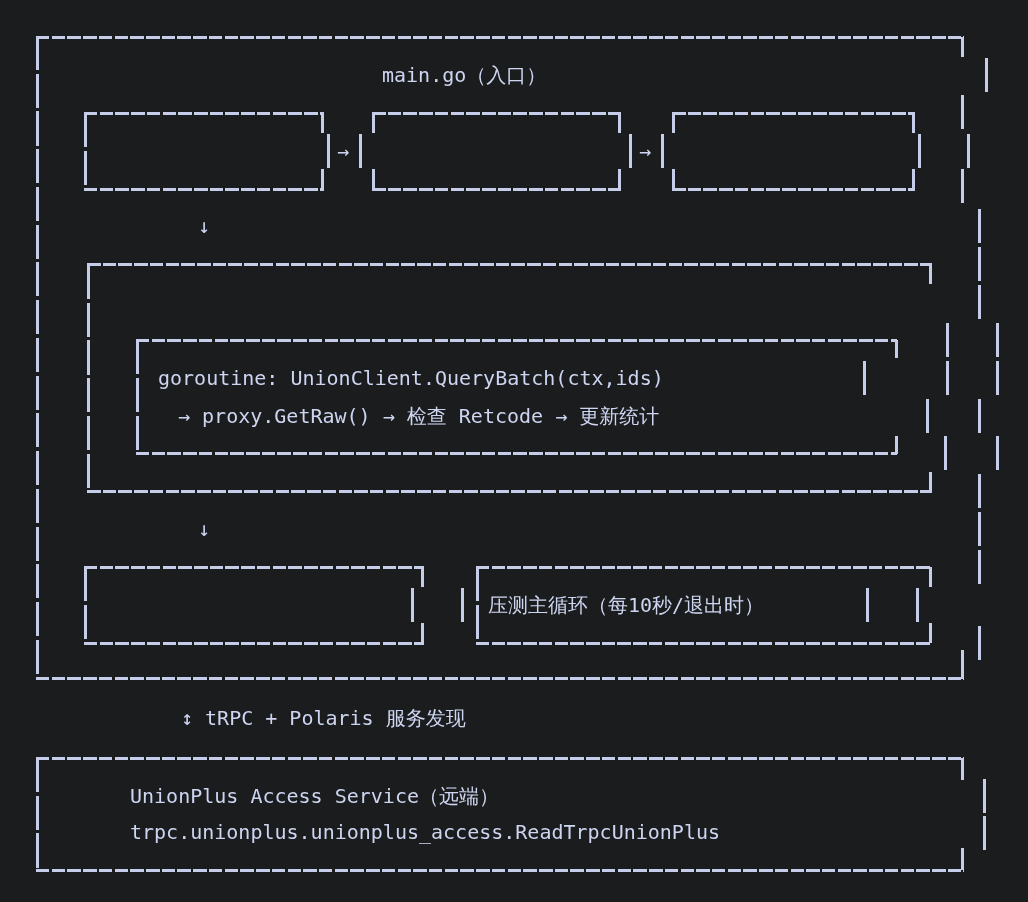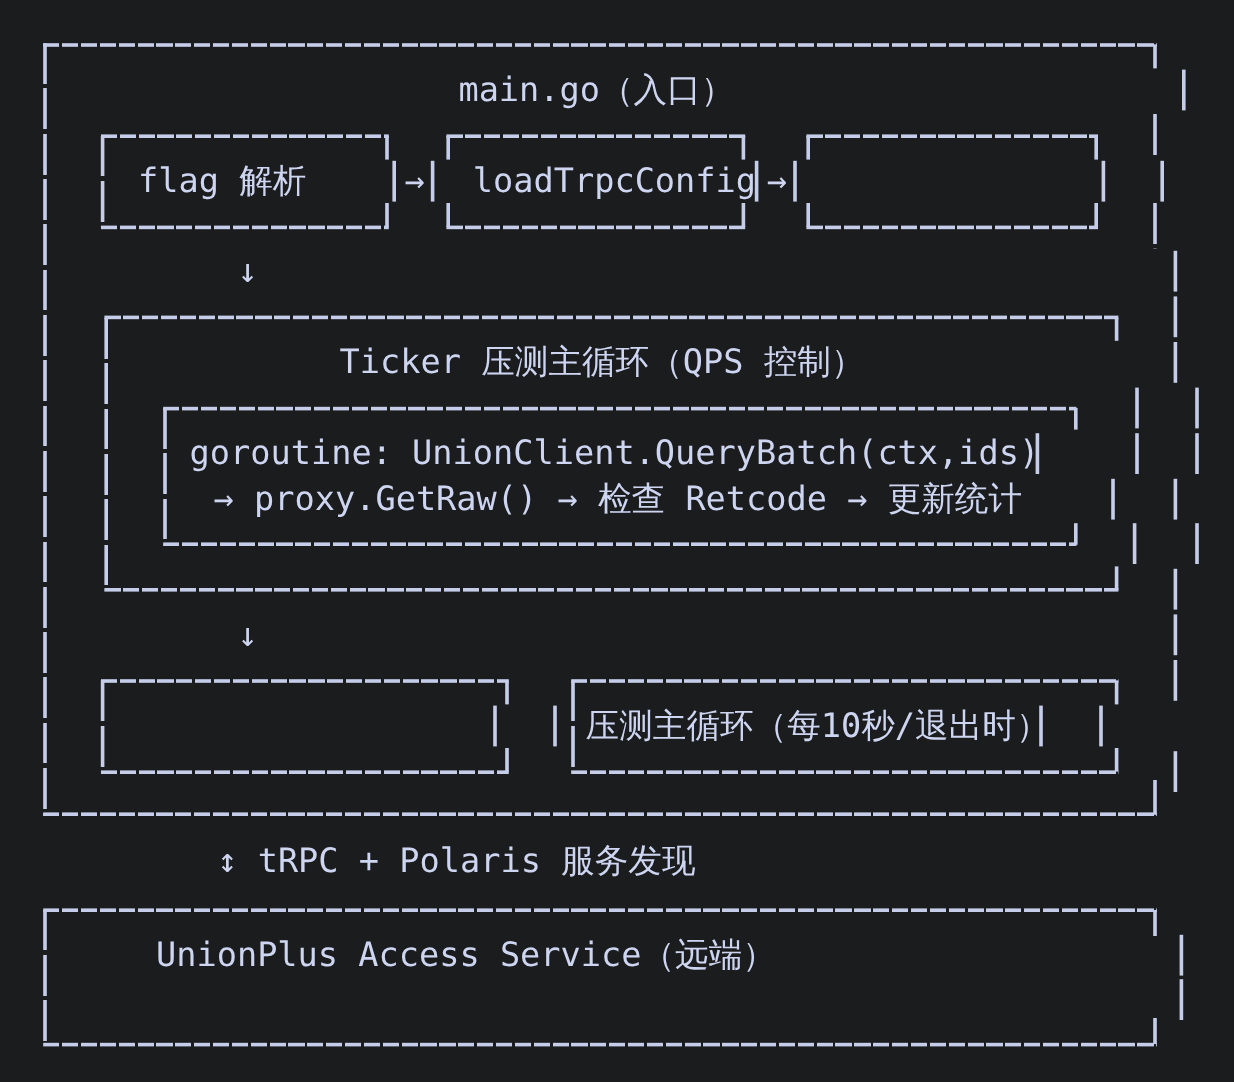--- a/index.html
+++ b/index.html
@@ -1,46 +1,44 @@
 <!DOCTYPE html>
 <html><head>
 <meta charset="utf-8">
 <style>
   html,body{margin:0;padding:0;background:#1b1c1e;}
   #canvas{
     position:relative;width:1028px;height:902px;overflow:hidden;
     background:#1b1c1e;
     font-family:"DejaVu Sans Mono","Liberation Mono",monospace;
-    font-size:28px;line-height:38px;color:#cdd5f0;
+    font-size:20px;line-height:38px;color:#cdd5f0;
   }
   .txt{position:absolute;white-space:pre;height:38px;}
   .hline{position:absolute;height:3px;
     background:repeating-linear-gradient(90deg,#c5cde9 0 13.5px,rgba(0,0,0,0) 13.5px 15.72px);}
   .vline{position:absolute;width:3px;
     background:repeating-linear-gradient(180deg,#c5cde9 0 34px,rgba(0,0,0,0) 34px 37.75px);}
   .bar{position:absolute;width:3px;height:34px;background:#c5cde9;}
 </style>
 </head>
 <body>
 
 <div id="canvas">
 
   <span class="txt" style="left:382px;top:56px">main.go（入口）</span>
-  <span class="txt" style="left:115px;top:132px">flag 解析</span>
   <span class="txt" style="left:337px;top:132px">→</span>
-  <span class="txt" style="left:394px;top:132px">loadTrpcConfig</span>
   <span class="txt" style="left:639px;top:132px">→</span>
   <span class="txt" style="left:198px;top:207px">↓</span>
-  <span class="txt" style="left:283px;top:283px">Ticker 压测主循环（QPS 控制）</span>
   <span class="txt" style="left:158px;top:359px">goroutine: UnionClient.QueryBatch(ctx,ids)</span>
   <span class="txt" style="left:178px;top:397px">→ proxy.GetRaw() → 检查 Retcode → 更新统计</span>
   <span class="txt" style="left:198px;top:510px">↓</span>
   <span class="txt" style="left:488px;top:586px">压测主循环（每10秒/退出时）</span>
   <span class="txt" style="left:181px;top:699px">↕ tRPC + Polaris 服务发现</span>
   <span class="txt" style="left:130px;top:777px">UnionPlus Access Service（远端）</span>
+  <span class="txt" style="left:130px;top:813px">trpc.unionplus.unionplus_access.ReadTrpcUnionPlus</span>
 <div class="hline" style="left: 35.5px; top: 35.5px; width: 928px;"></div>
     <div class="hline" style="left: 84px; top: 111.5px; width: 240px;"></div>
     <div class="hline" style="left: 84px; top: 187.5px; width: 240px;"></div>
     <div class="hline" style="left: 372px; top: 111.5px; width: 249px;"></div>
     <div class="hline" style="left: 372px; top: 187.5px; width: 249px;"></div>
     <div class="hline" style="left: 672px; top: 111.5px; width: 243px;"></div>
     <div class="hline" style="left: 672px; top: 187.5px; width: 243px;"></div>
     <div class="hline" style="left: 87px; top: 263px; width: 845px;"></div>
     <div class="hline" style="left: 87px; top: 490px; width: 845px;"></div>
     <div class="hline" style="left: 136px; top: 338.5px; width: 761px;"></div>

